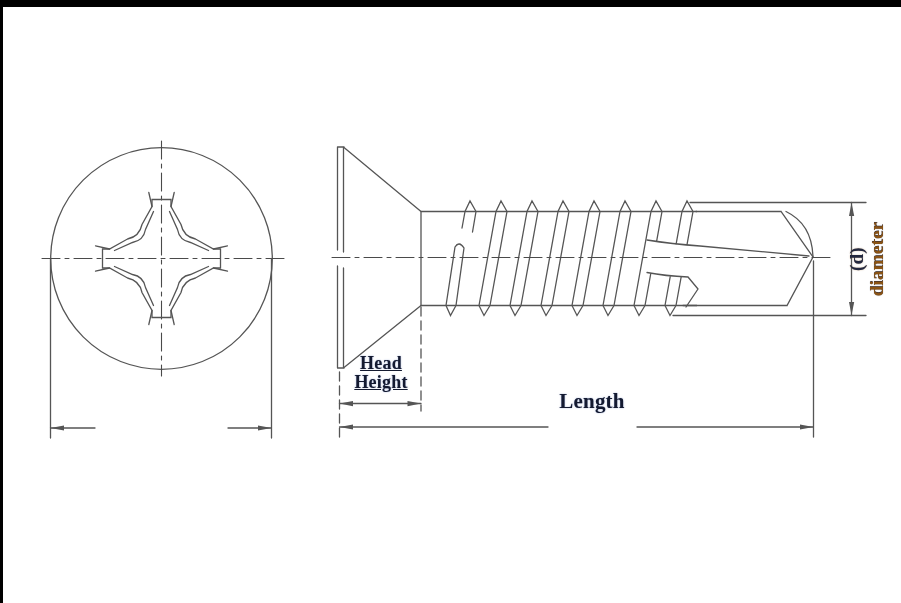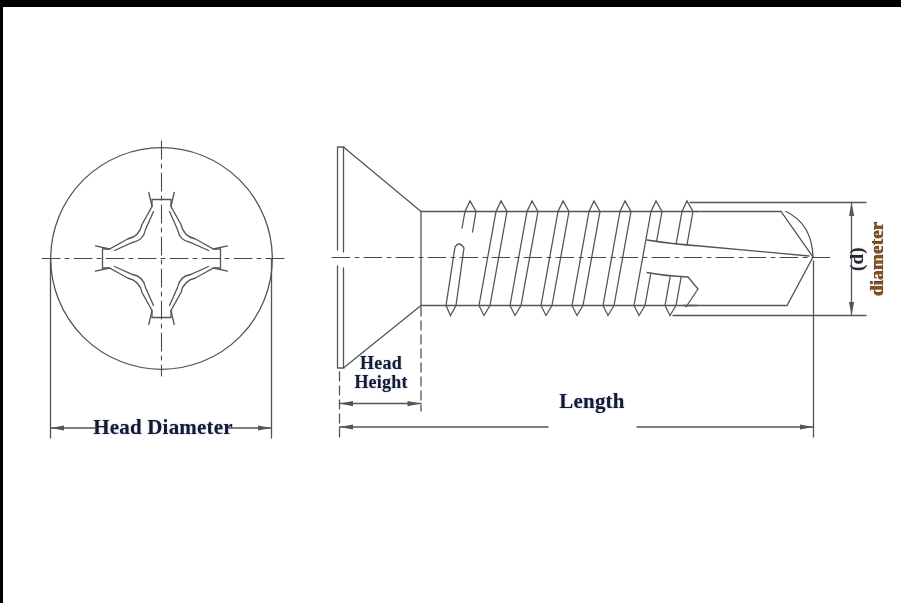--- a/index.html
+++ b/index.html
@@ -15,21 +15,21 @@
   .dim-label{
     position:absolute;
     font-weight:bold;
     color:#141a30;
     text-shadow:0 0 1.5px rgba(60,90,170,0.55);
     text-align:center;
     white-space:nowrap;
     letter-spacing:0.2px;
   }
   #head-diameter-label{left:78px;top:416px;width:170px;font-size:21px;line-height:22px;}
-  #head-height-label{left:336px;top:354px;width:90px;font-size:18px;line-height:19px;}
+  #head-height-label{left:336px;top:354px;width:90px;font-size:18px;line-height:19px;text-decoration:underline;}
   #length-label{left:552px;top:390px;width:80px;font-size:21px;line-height:22px;}
   #d-diameter-label{
     left:816px;top:238px;width:104px;height:42px;
     transform:rotate(-90deg);transform-origin:center center;
     font-size:19px;line-height:20px;
   }
   #d-diameter-label .d-part{
     display:block;color:#23283f;
     text-shadow:0 0 1.5px rgba(154,92,20,0.45);
   }
@@ -133,21 +133,20 @@
         <path d="M813.5,261 V437"></path>
         <path d="M339.5,427 H548 M637,427 H813.5"></path>
         <polygon points="339.5,427 353,424.4 353,429.6" fill="#555555" stroke="none"></polygon>
         <polygon points="813.5,427 800,424.4 800,429.6" fill="#555555" stroke="none"></polygon>
 
         <path d="M332,257.5 H833" stroke="#4a4a4a" stroke-width="1.1" stroke-dasharray="18 5 4 5"></path>
       </g>
     </g>
   </svg>
 
-  <div class="dim-label" id="head-diameter-label">Head Diameter</div>
 
   <div class="dim-label" id="head-height-label">
     <span style="display:block">Head</span>
     <span style="display:block">Height</span>
   </div>
 
   <div class="dim-label" id="length-label">Length</div>
 
   <div class="dim-label" id="d-diameter-label">
     <span class="d-part">(d)</span>

